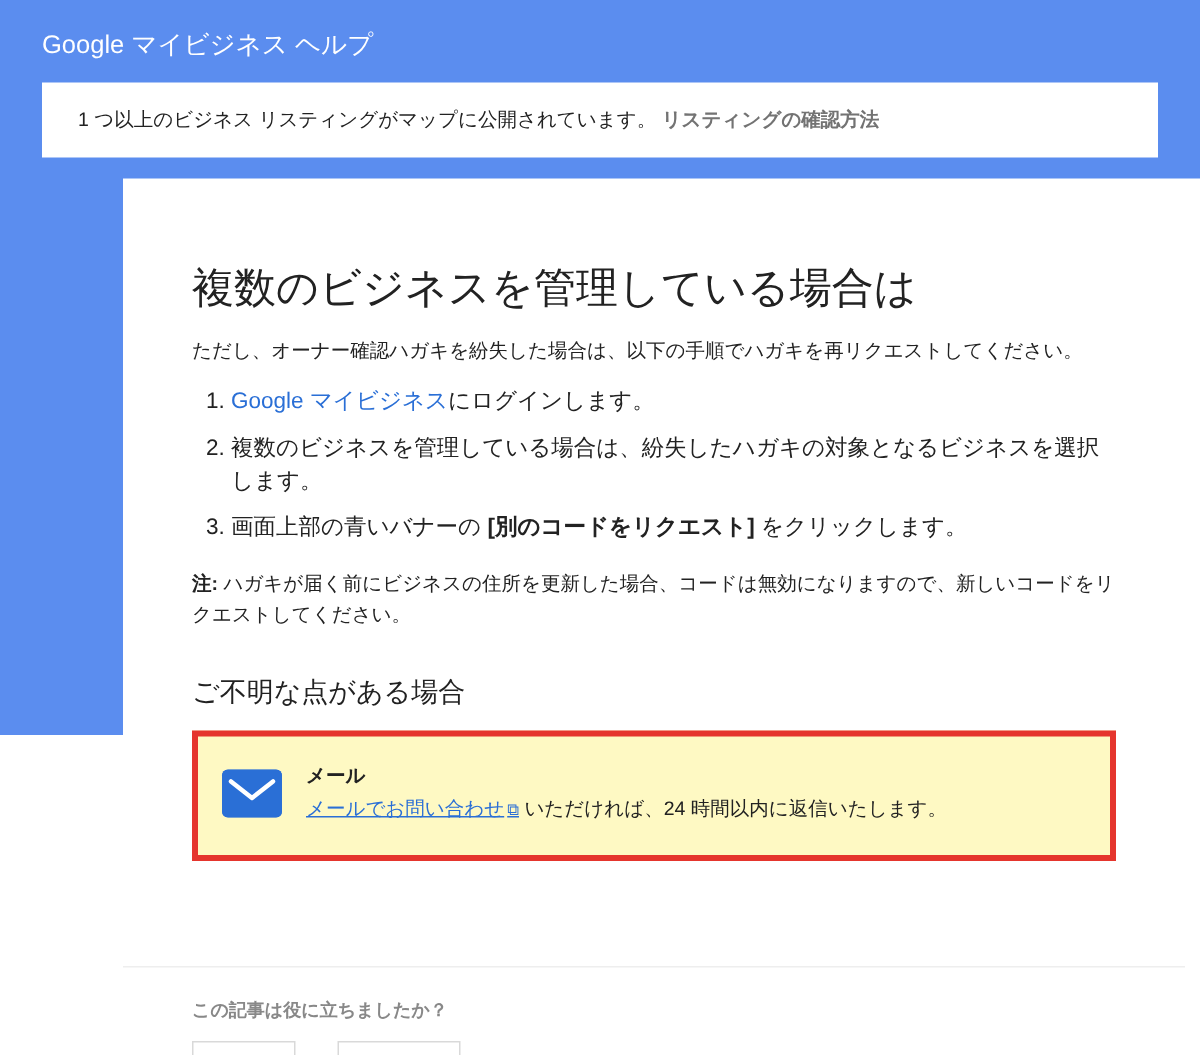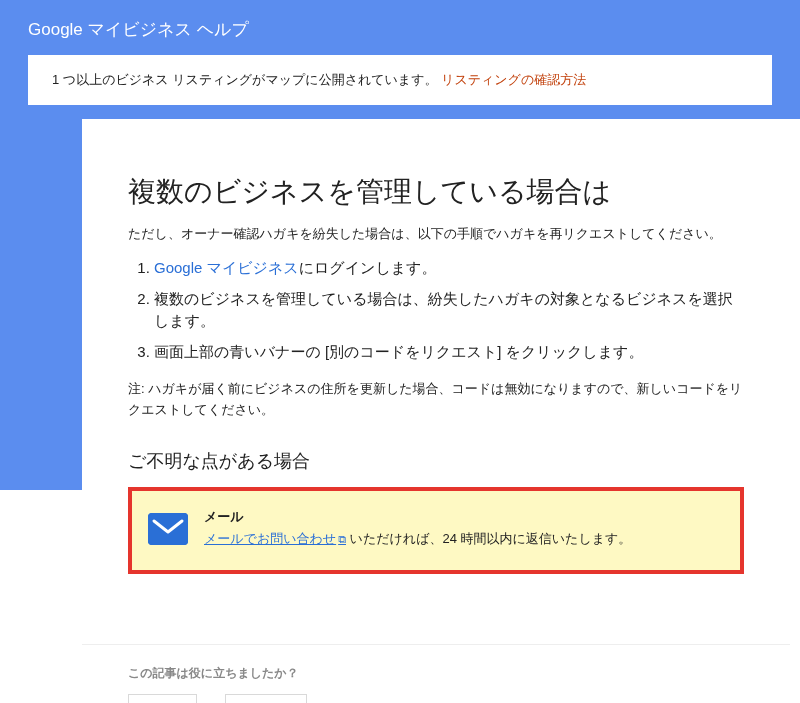--- a/index.html
+++ b/index.html
@@ -20,21 +20,21 @@
     font-size: 17px;
     padding: 18px 0 14px 28px;
   }
   .notice-bar {
     background: #fff;
     margin: 0 28px;
     padding: 16px 24px;
     font-size: 13px;
     position: relative;
   }
-  .notice-bar .link { color: #c2410c; text-decoration: none; }
+  .notice-bar .link { color: #737373; text-decoration: none; font-weight: bold; }
   .blue-sidebar {
     background: #5b8def;
     width: 82px;
     height: 380px;
     position: absolute;
     left: 0;
     top: 110px;
     z-index: 0;
   }
   .content-card {
@@ -50,21 +50,21 @@
     margin: 0 0 14px 0;
   }
   .lead { font-size: 13px; margin: 0 0 14px 0; }
   ol.steps {
     margin: 0 0 16px 0;
     padding-left: 26px;
     font-size: 15px;
   }
   ol.steps li { margin-bottom: 8px; line-height: 1.5; }
   .link { color: #2a6fd6; }
-  .bold { font-weight: normal; }
+  .bold { font-weight: bold; }
   .note { font-size: 13px; line-height: 1.6; margin-bottom: 28px; }
   h2.sub {
     font-size: 18px;
     font-weight: 400;
     margin: 20px 0 14px 0;
   }
   .contact-box {
     border: 4px solid #e5352d;
     background: #fef9c3;
     padding: 16px 16px 20px 16px;

